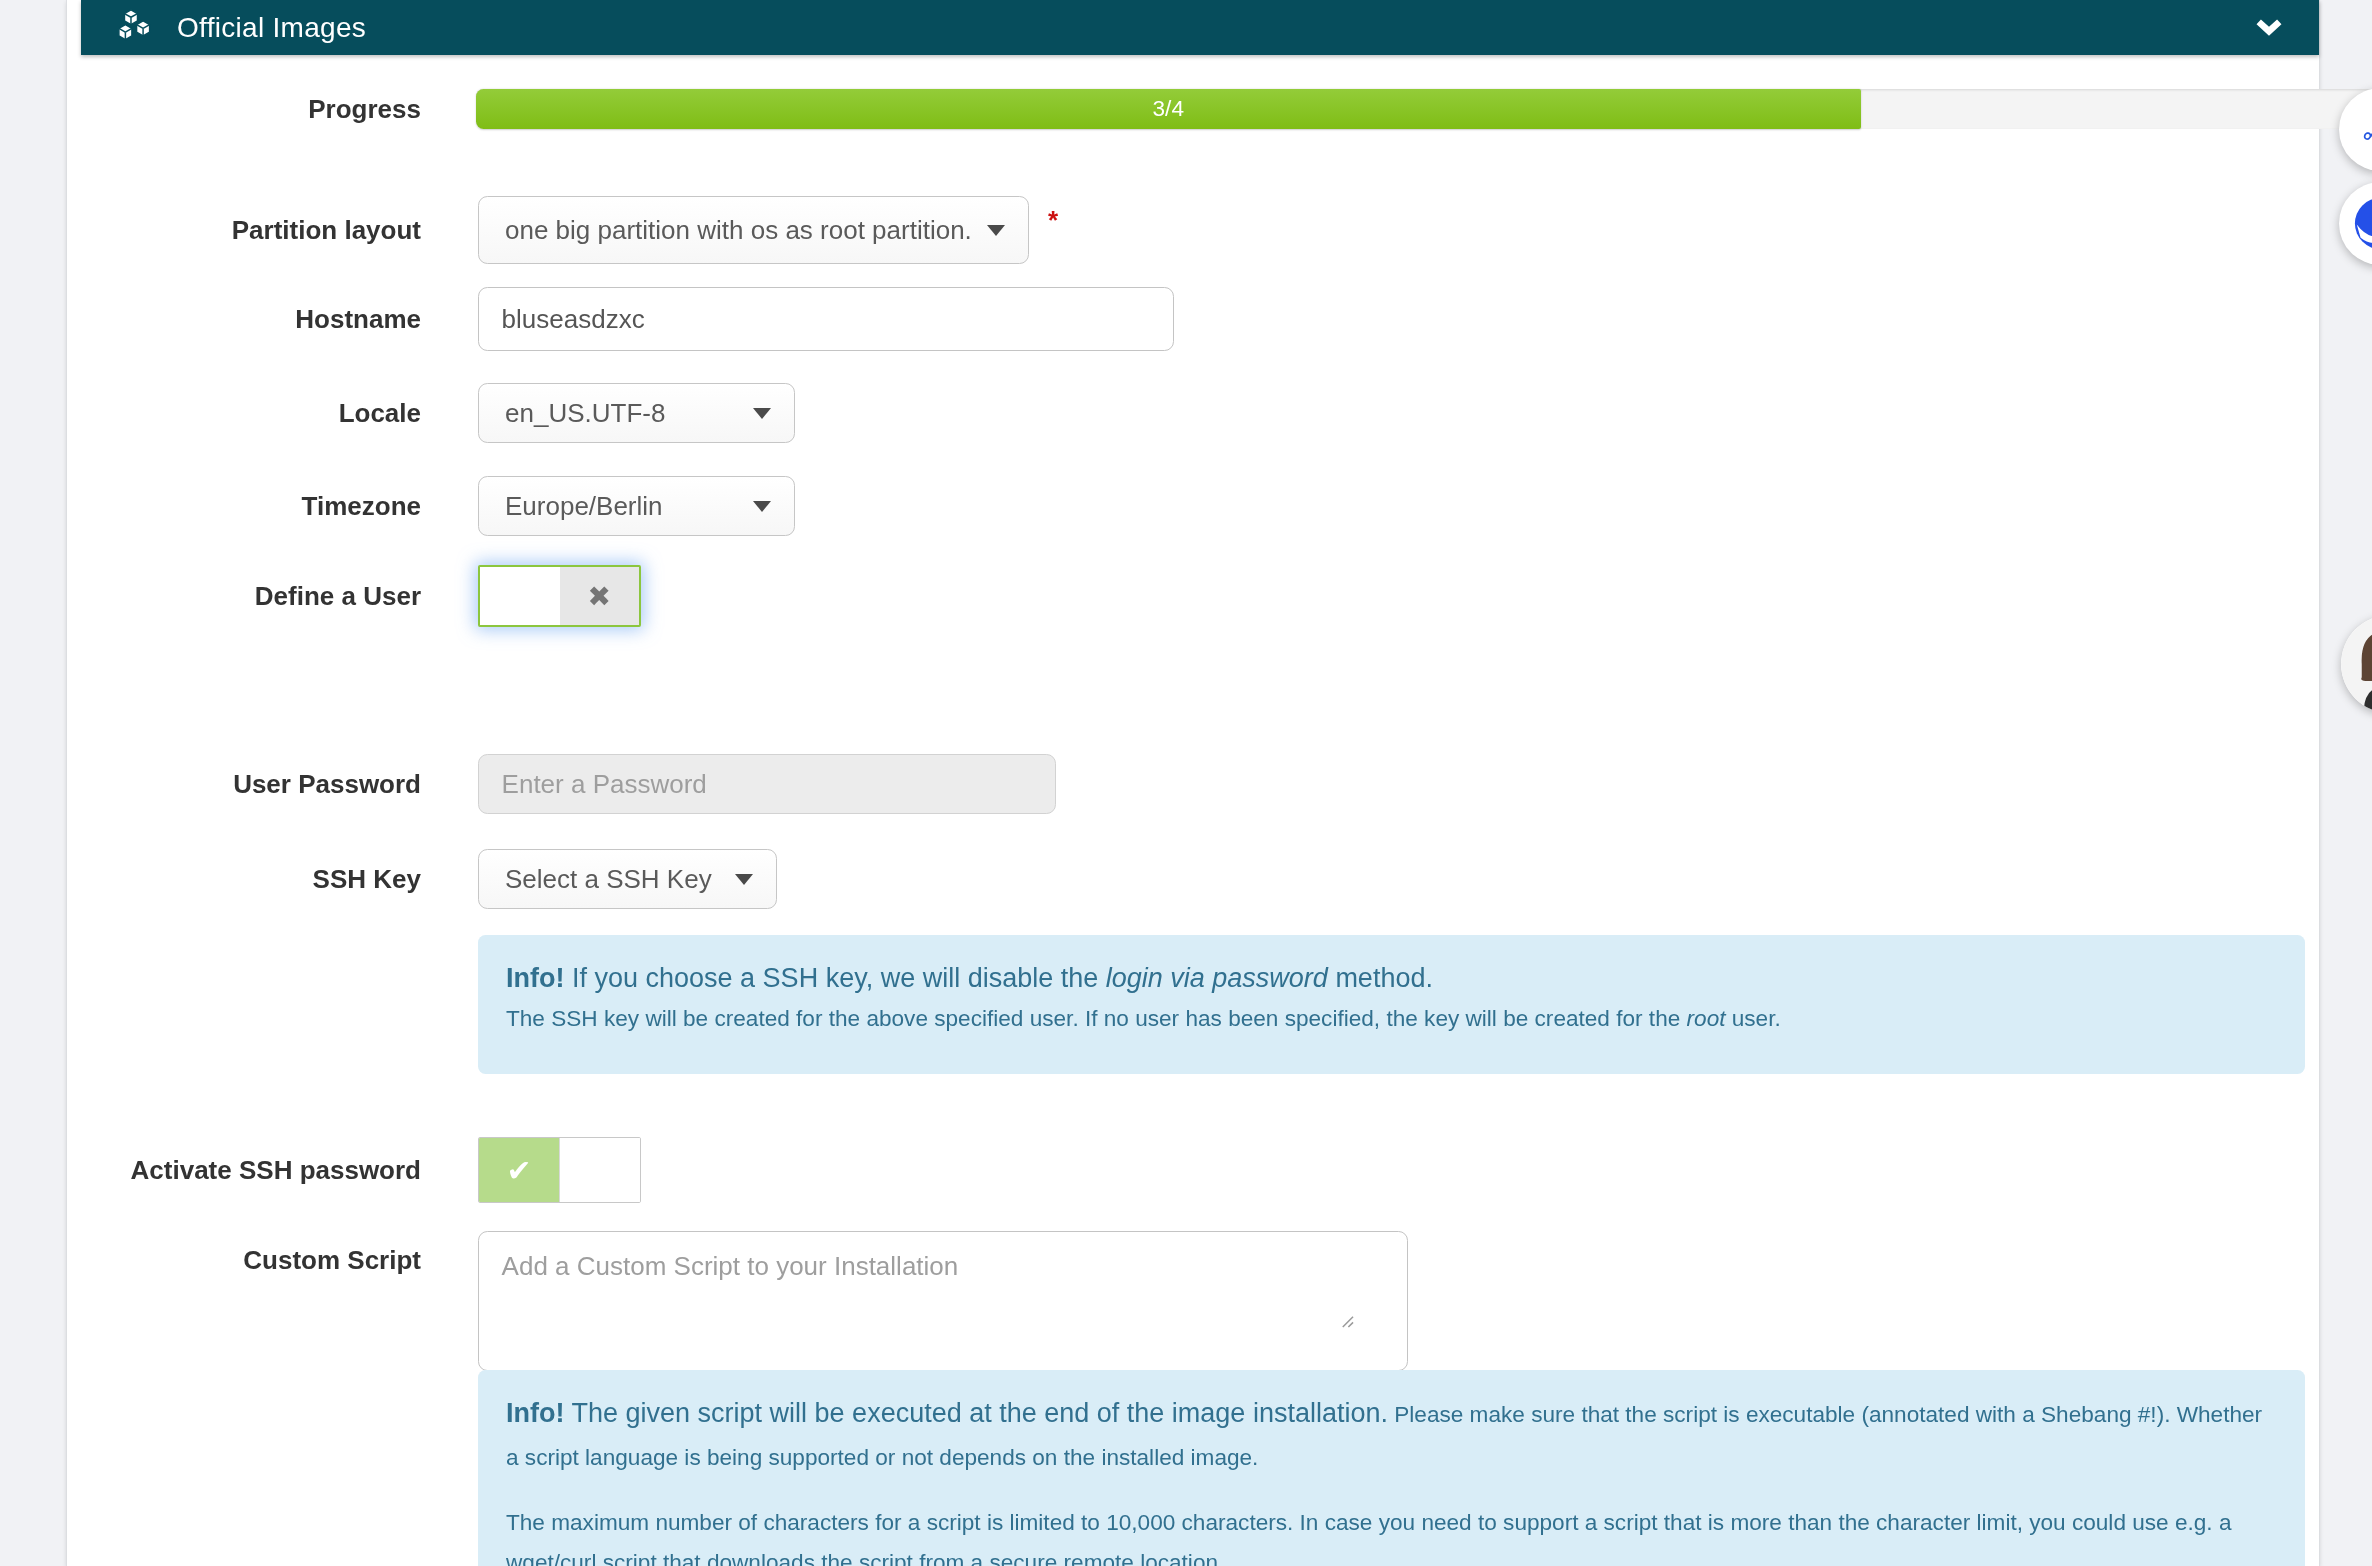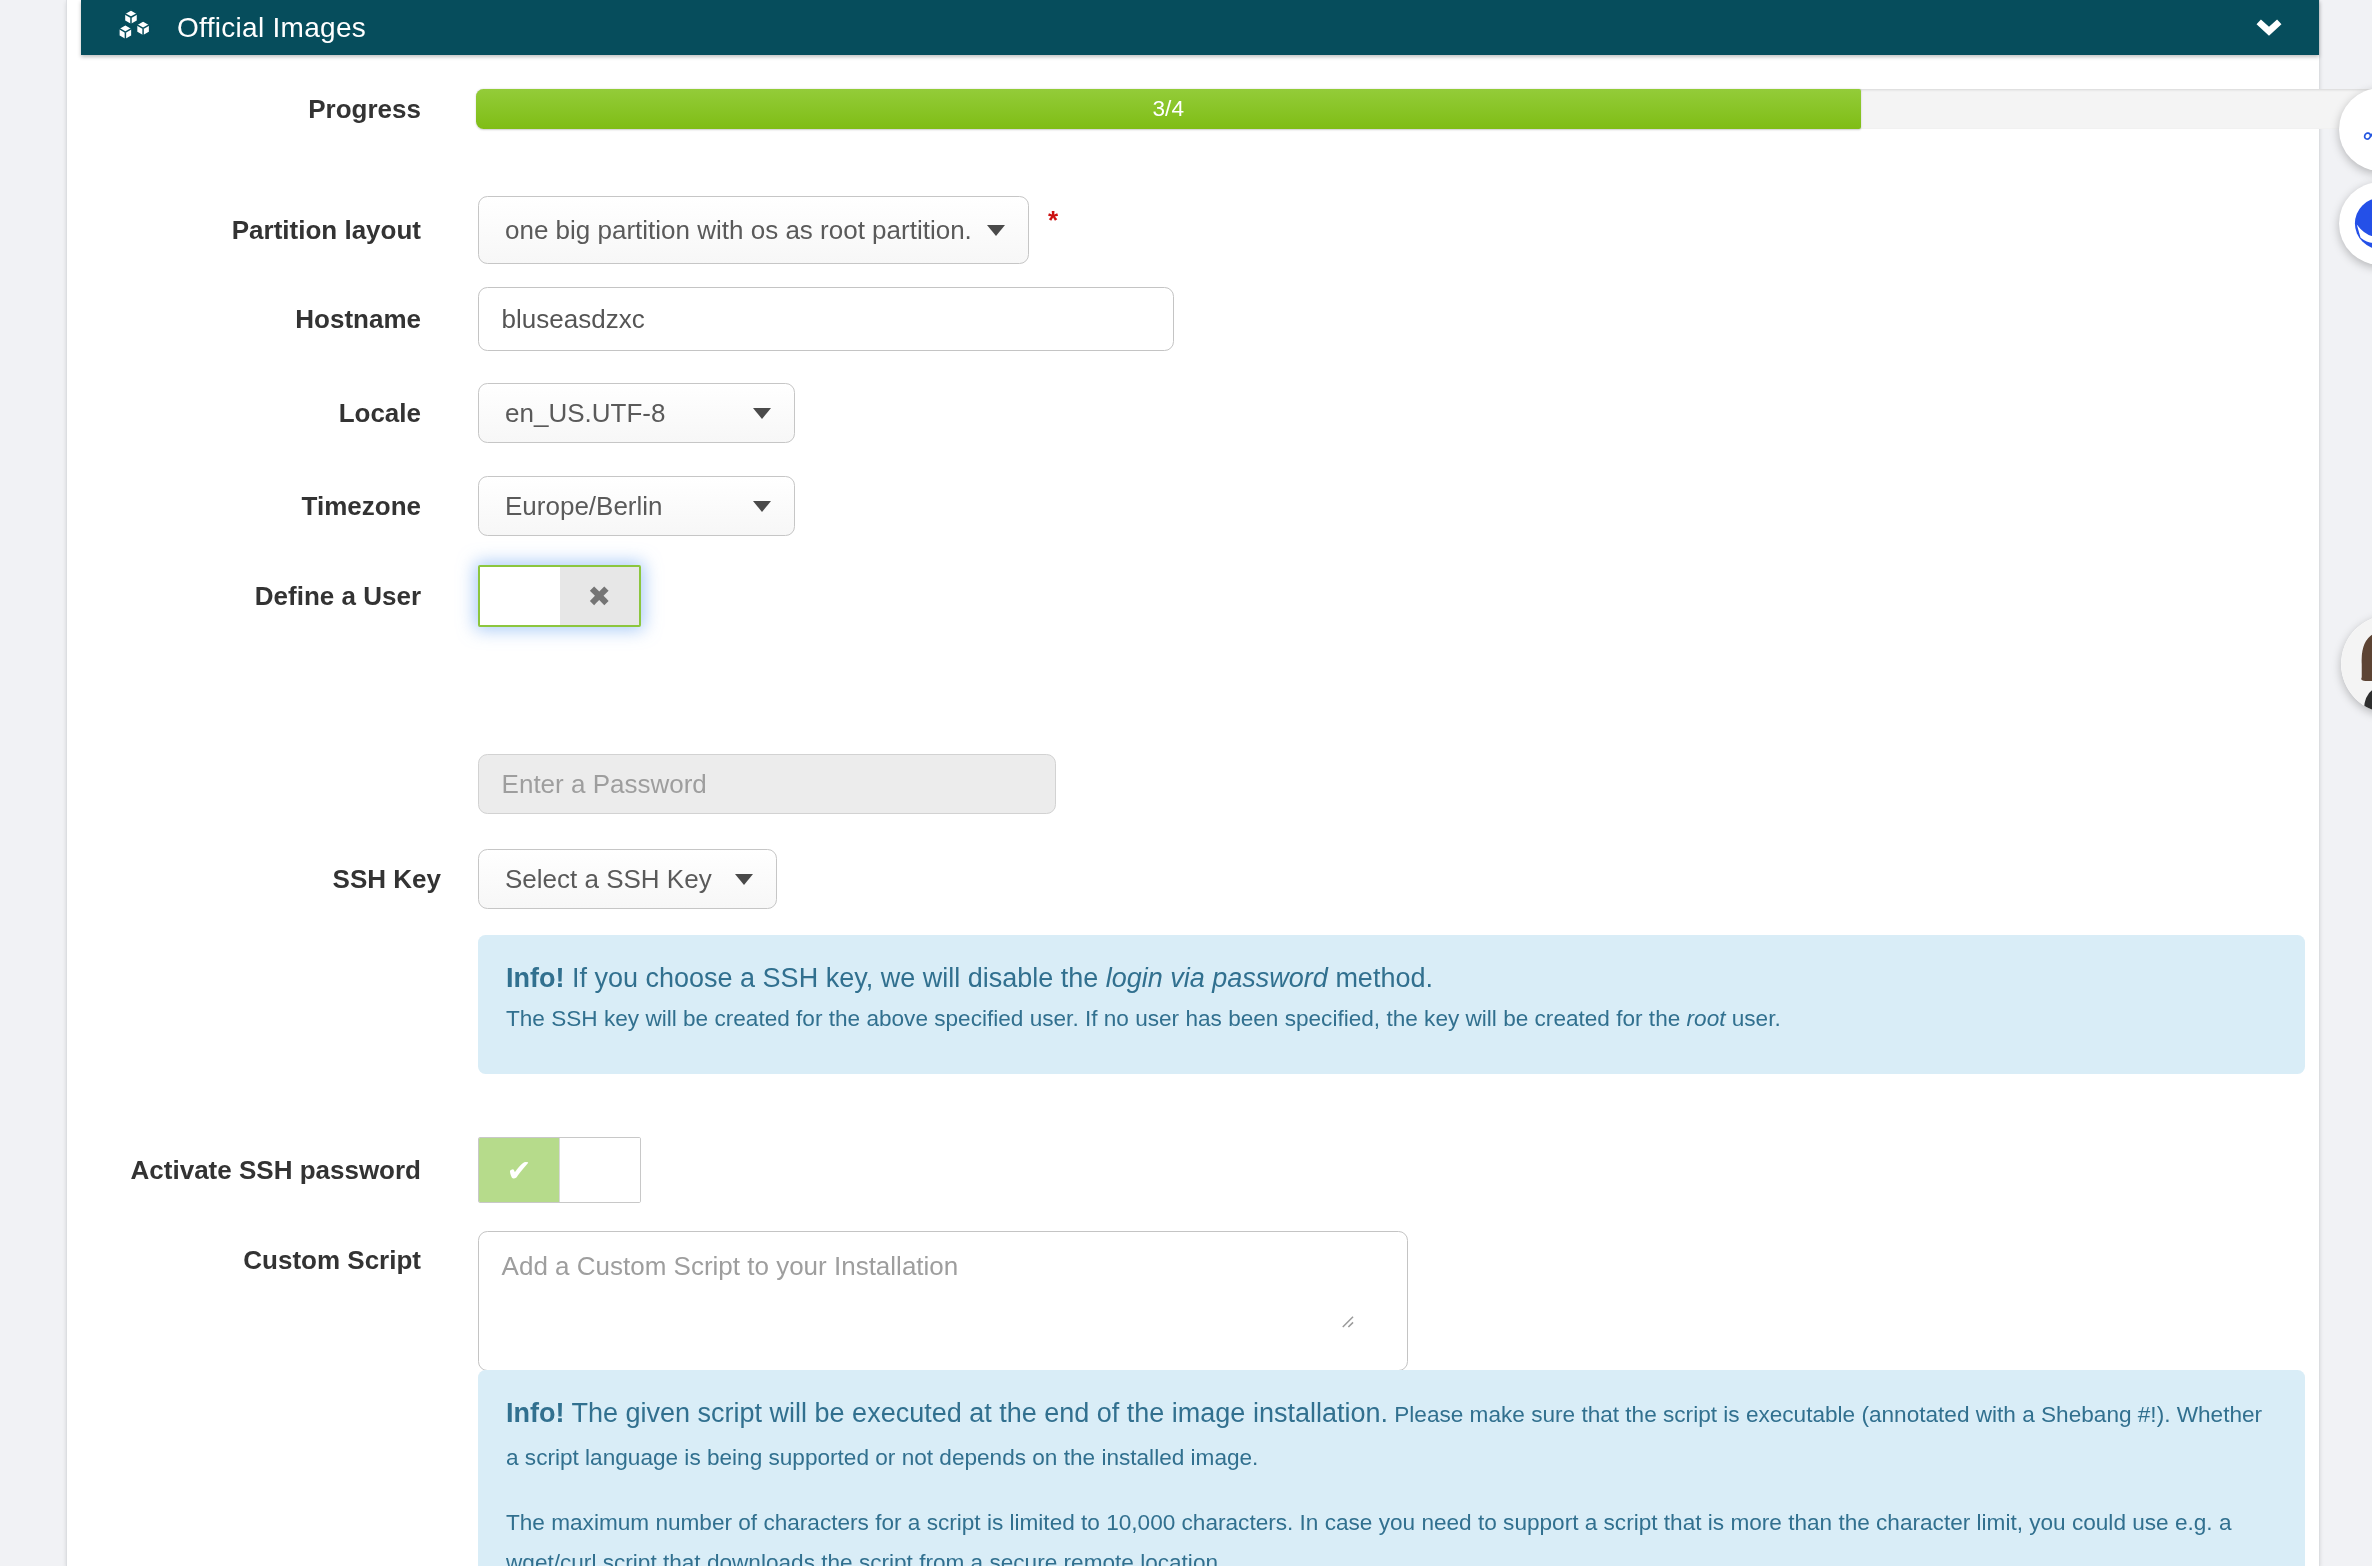--- a/index.html
+++ b/index.html
@@ -191,25 +191,26 @@
   <div class="row" style="top:565px;height:62px;">
     <div class="flabel" style="line-height:62px;">Define a User</div>
     <div class="ctrl toggle toggle-off">
       <div class="knob"></div>
       <div class="side">✖</div>
     </div>
   </div>
 
 
   <div class="row" style="top:754px;height:60px;">
+    <div class="flabel" style="line-height:60px;">User Password</div>
     <input class="ctrl tinput disabled" style="width: 578px; height: 60px;" type="text" disabled="" placeholder="Enter a Password">
   </div>
 
   <div class="row" style="top:849px;height:60px;">
-    <div class="flabel" style="line-height:60px;margin-left:20px;">SSH Key</div>
+    <div class="flabel" style="line-height:60px;">SSH Key</div>
     <div class="ctrl dd" style="width:299px;height:60px;">
       <span>Select a SSH Key</span>
       <span class="caret"></span>
     </div>
   </div>
 
   <div class="info-box" style="top:935px;height:139px;">
     <div class="info-big">
       <b>Info!</b><span> If you choose a SSH key, we will disable the </span><i>login via password</i><span> method.</span>
     </div>

